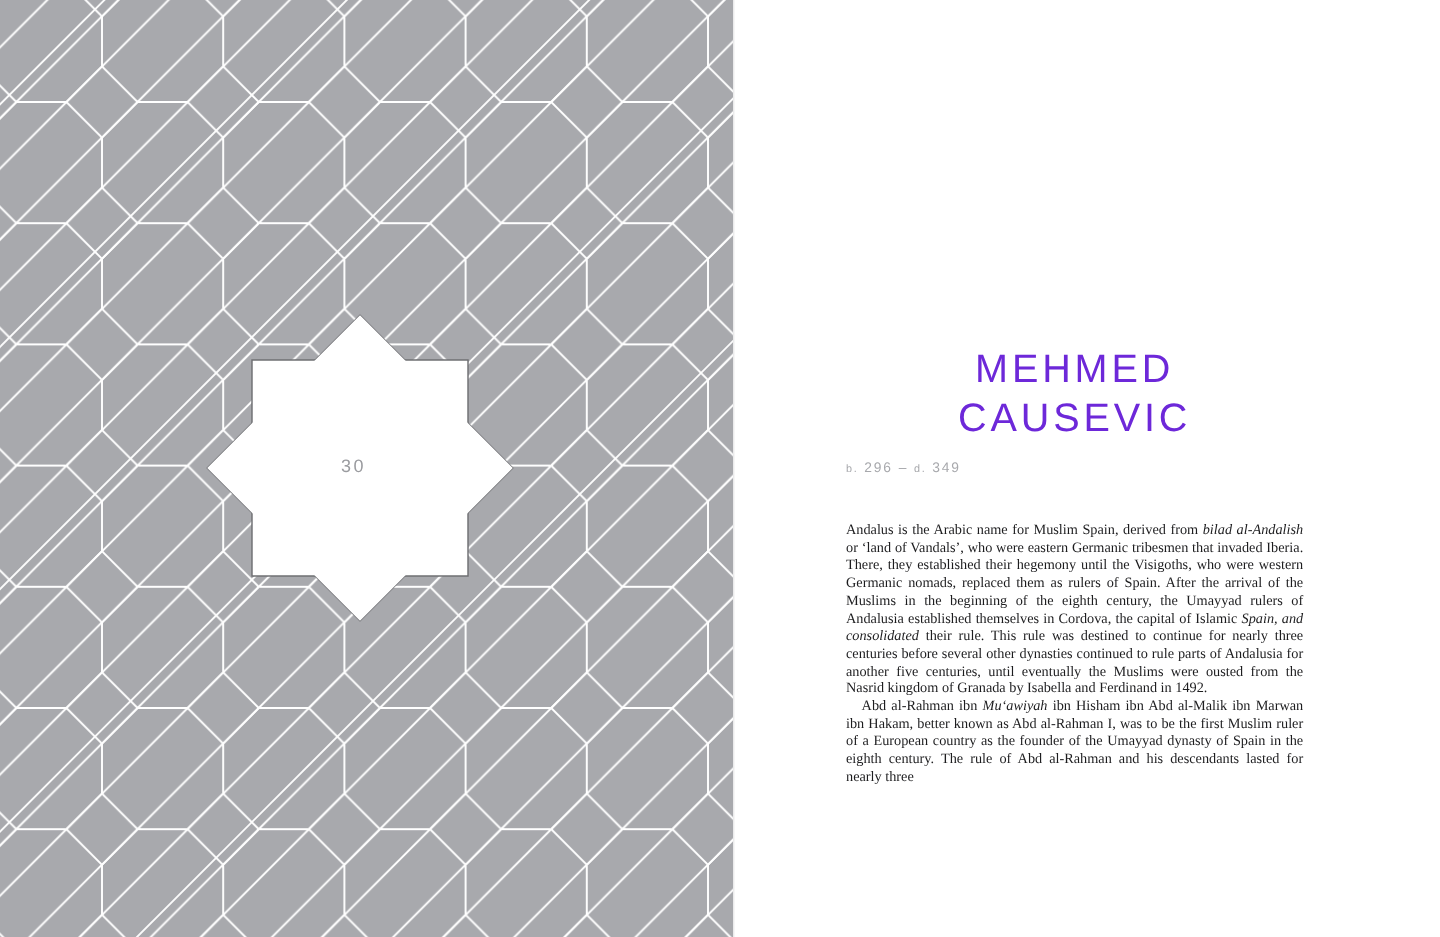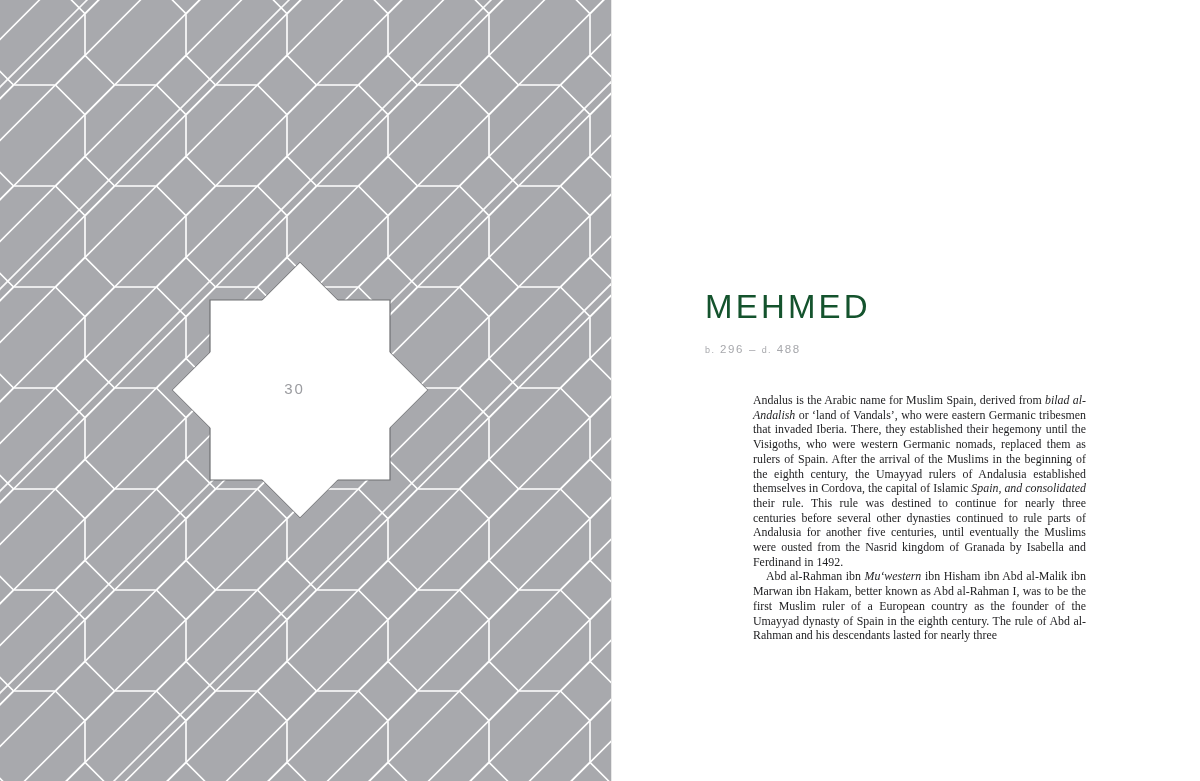--- a/index.html
+++ b/index.html
@@ -86,22 +86,23 @@
     left: 94px;
     top: 286px;
     width: 381px;
   }
   .title {
     font-family: "Liberation Sans", sans-serif;
     font-weight: 300;
     font-size: 33px;
     line-height: 41px;
     letter-spacing: 3.2px;
-    color: #14532d;
+    color: #6d28d9;
     margin: 0;
+    text-align: center;
   }
   .title .line {
     display: block;
     white-space: nowrap;
   }
   .dates {
     font-family: "Liberation Sans", sans-serif;
     font-size: 11.5px;
     letter-spacing: 1.6px;
     color: #a7a8ac;
@@ -113,21 +114,20 @@
   }
   .body-copy {
     margin-top: 38px;
     font-family: "Liberation Serif", serif;
     font-size: 11.9px;
     line-height: 14.7px;
     color: #1d1d1f;
     text-align: justify;
     -webkit-hyphens: auto;
     hyphens: auto;
-    margin-left: 48px;
   }
   .body-copy p {
     margin: 0;
   }
   .body-copy p + p {
     text-indent: 13px;
   }
   .body-copy i {
     font-style: italic;
   }
@@ -185,30 +185,31 @@
       <span>30</span>
     </div>
   </div>
 
   <div class="right-page">
     <div class="gutter-line"></div>
 
     <div class="text-block">
       <h1 class="title">
         <span class="line">MEHMED</span>
+        <span class="line">CAUSEVIC</span>
       </h1>
 
       <div class="dates">
         <span class="small">b.</span>
         <span>296</span>
         <span>–</span>
         <span class="small">d.</span>
-        <span>488</span>
+        <span>349</span>
       </div>
 
       <div class="body-copy">
         <p id="para-1"><span>Andalus is the Arabic name for Muslim Spain, derived from </span><i>bilad al-Andalish</i><span> or ‘land of Vandals’, who were eastern Germanic tribesmen that invaded Iberia. There, they established their hegemony until the Visigoths, who were western Germanic nomads, replaced them as rulers of Spain. After the arrival of the Muslims in the beginning of the eighth century, the Umayyad rulers of Andalusia established themselves in Cordova, the capital of Islamic </span><i>Spain, and consolidated</i><span> their rule. This rule was destined to continue for nearly three centuries before several other dynasties continued to rule parts of Andalusia for another five centuries, until eventually the Muslims were ousted from the Nasrid kingdom of Granada by Isabella and Ferdinand in 1492.</span></p>
-        <p id="para-2"><span>Abd al-Rahman ibn </span><i>Mu‘western</i><span> ibn Hisham ibn Abd al-Malik ibn Marwan ibn Hakam, better known as Abd al-Rahman I, was to be the first Muslim ruler of a European country as the founder of the Umayyad dynasty of Spain in the eighth century. The rule of Abd al-Rahman and his descendants lasted for nearly three</span></p>
+        <p id="para-2"><span>Abd al-Rahman ibn </span><i>Mu‘awiyah</i><span> ibn Hisham ibn Abd al-Malik ibn Marwan ibn Hakam, better known as Abd al-Rahman I, was to be the first Muslim ruler of a European country as the founder of the Umayyad dynasty of Spain in the eighth century. The rule of Abd al-Rahman and his descendants lasted for nearly three</span></p>
       </div>
     </div>
   </div>
 
 </div>
 
 </body></html>

